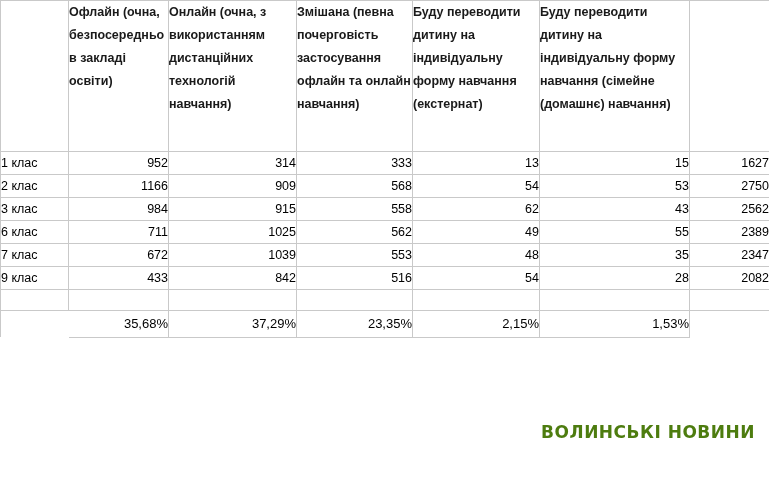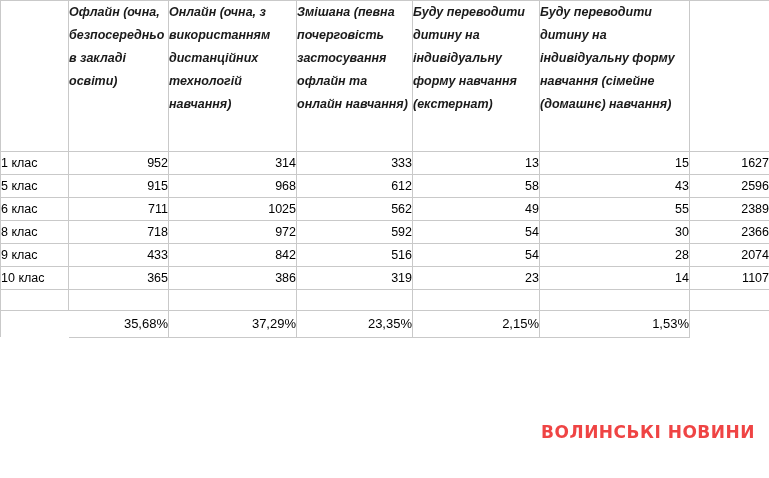--- a/index.html
+++ b/index.html
@@ -42,21 +42,20 @@
     vertical-align: top;
   }
   .hdr-cell {
     padding: 4px 4px 0 5px;
     font-weight: bold;
     color: #1a1a1a;
     line-height: 23px;
     white-space: normal;
     word-break: break-word;
     font-size: 12.5px;
-    font-style: italic;
   }
   .hdr-blank { background: #ffffff; }
 
   
   .data-row td { height: 22px; }
   .rowlabel {
     padding: 0 0 0 4px;
     text-align: left;
     line-height: 22px;
     white-space: nowrap;
@@ -90,21 +89,21 @@
 
   
   .watermark {
     position: absolute;
     right: 14px;
     bottom: 36px;
     font-family: "DejaVu Sans", sans-serif;
     font-weight: bold;
     font-size: 17px;
     letter-spacing: 0.5px;
-    color: #ef4444;
+    color: #4d7c0f;
     text-shadow: 0 1px 0 #ffffff;
     pointer-events: none;
     white-space: nowrap;
   }
 </style>
 </head>
 <body>
 
 <table class="grid">
   <colgroup>
@@ -130,63 +129,63 @@
     <tr class="data-row">
       <td class="rowlabel">1 клас</td>
       <td class="num">952</td>
       <td class="num">314</td>
       <td class="num">333</td>
       <td class="num">13</td>
       <td class="num">15</td>
       <td class="num">1627</td>
     </tr>
     <tr class="data-row">
-      <td class="rowlabel">5 клас</td>
+      <td class="rowlabel">2 клас</td>
+      <td class="num">1166</td>
+      <td class="num">909</td>
+      <td class="num">568</td>
+      <td class="num">54</td>
+      <td class="num">53</td>
+      <td class="num">2750</td>
+    </tr>
+    <tr class="data-row">
+      <td class="rowlabel">3 клас</td>
+      <td class="num">984</td>
       <td class="num">915</td>
-      <td class="num">968</td>
-      <td class="num">612</td>
-      <td class="num">58</td>
+      <td class="num">558</td>
+      <td class="num">62</td>
       <td class="num">43</td>
-      <td class="num">2596</td>
+      <td class="num">2562</td>
     </tr>
     <tr class="data-row">
       <td class="rowlabel">6 клас</td>
       <td class="num">711</td>
       <td class="num">1025</td>
       <td class="num">562</td>
       <td class="num">49</td>
       <td class="num">55</td>
       <td class="num">2389</td>
     </tr>
     <tr class="data-row">
-      <td class="rowlabel">8 клас</td>
-      <td class="num">718</td>
-      <td class="num">972</td>
-      <td class="num">592</td>
-      <td class="num">54</td>
-      <td class="num">30</td>
-      <td class="num">2366</td>
+      <td class="rowlabel">7 клас</td>
+      <td class="num">672</td>
+      <td class="num">1039</td>
+      <td class="num">553</td>
+      <td class="num">48</td>
+      <td class="num">35</td>
+      <td class="num">2347</td>
     </tr>
     <tr class="data-row">
       <td class="rowlabel">9 клас</td>
       <td class="num">433</td>
       <td class="num">842</td>
       <td class="num">516</td>
       <td class="num">54</td>
       <td class="num">28</td>
-      <td class="num">2074</td>
-    </tr>
-    <tr class="data-row">
-      <td class="rowlabel">10 клас</td>
-      <td class="num">365</td>
-      <td class="num">386</td>
-      <td class="num">319</td>
-      <td class="num">23</td>
-      <td class="num">14</td>
-      <td class="num">1107</td>
+      <td class="num">2082</td>
     </tr>
 
 
     <tr class="empty-row">
       <td></td>
       <td></td>
       <td></td>
       <td></td>
       <td></td>
       <td></td>

